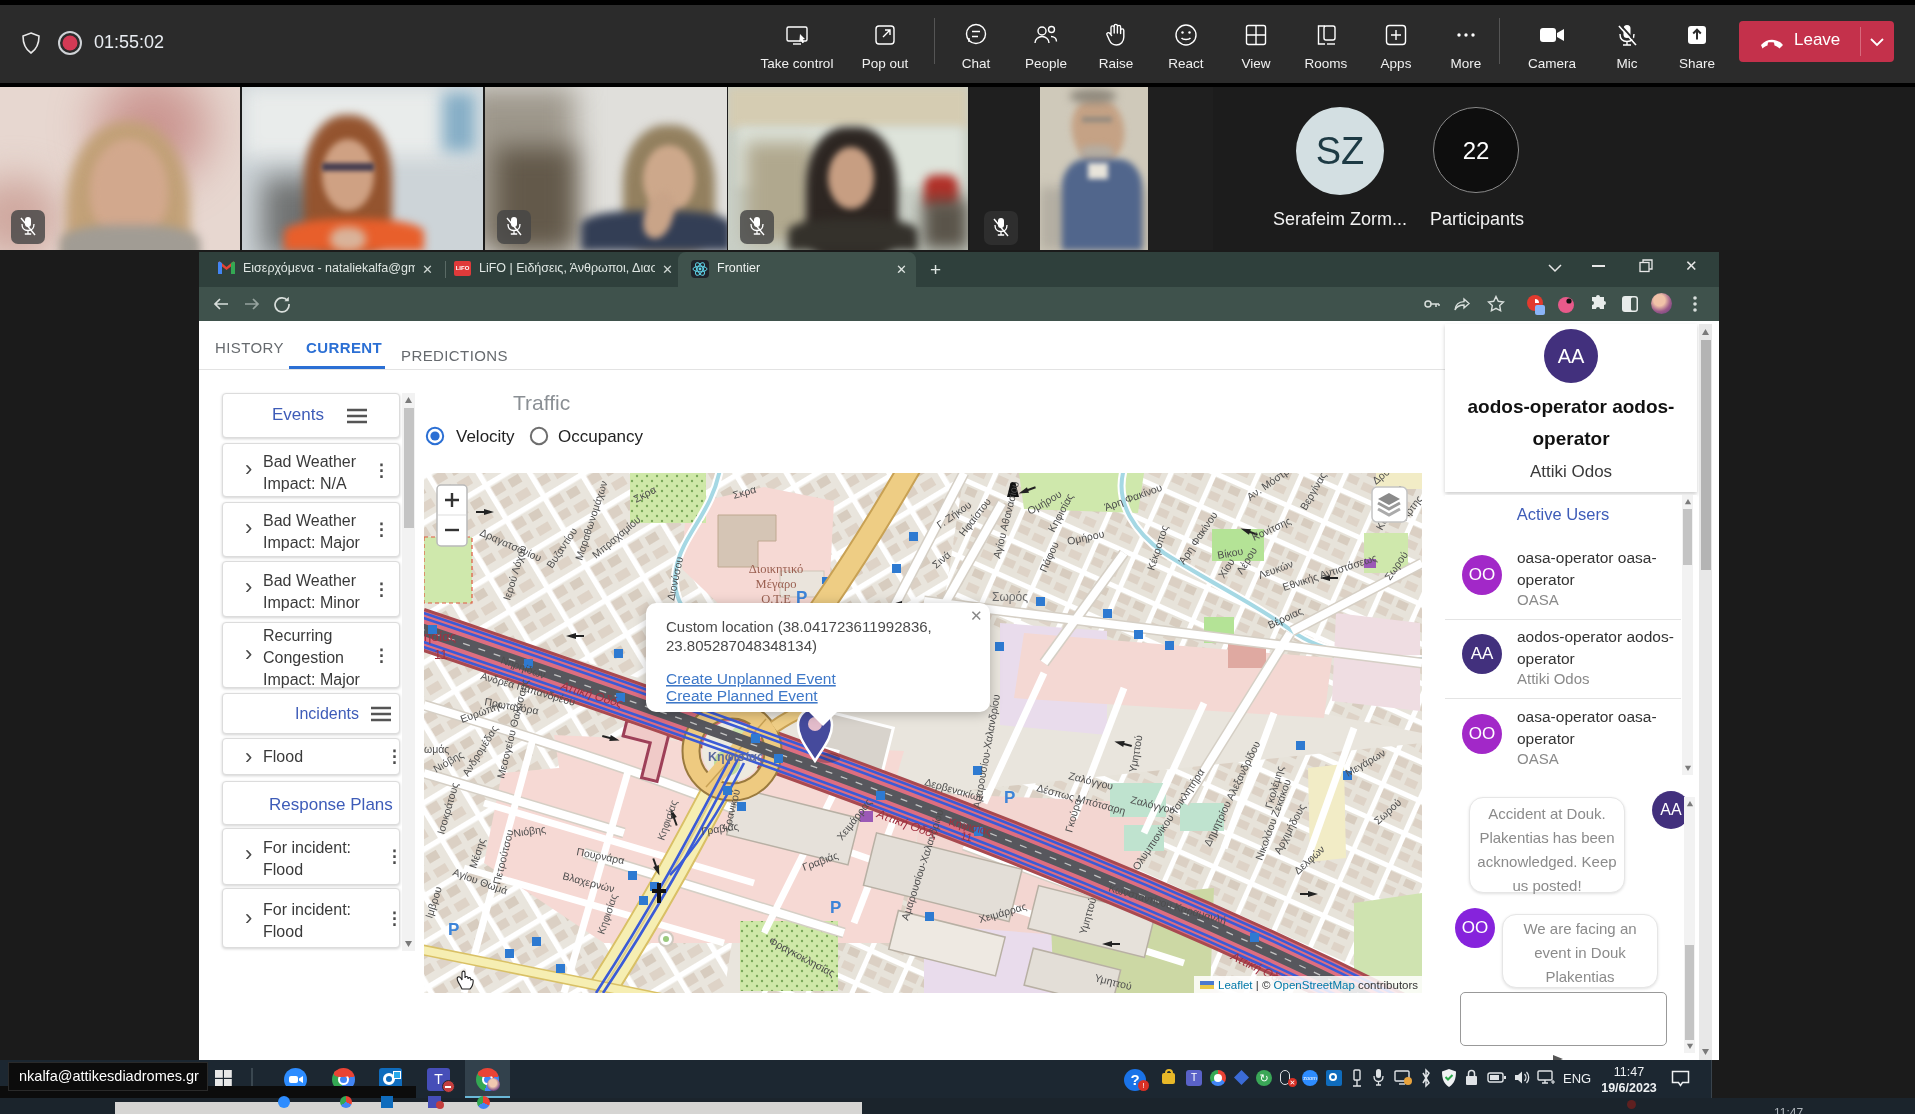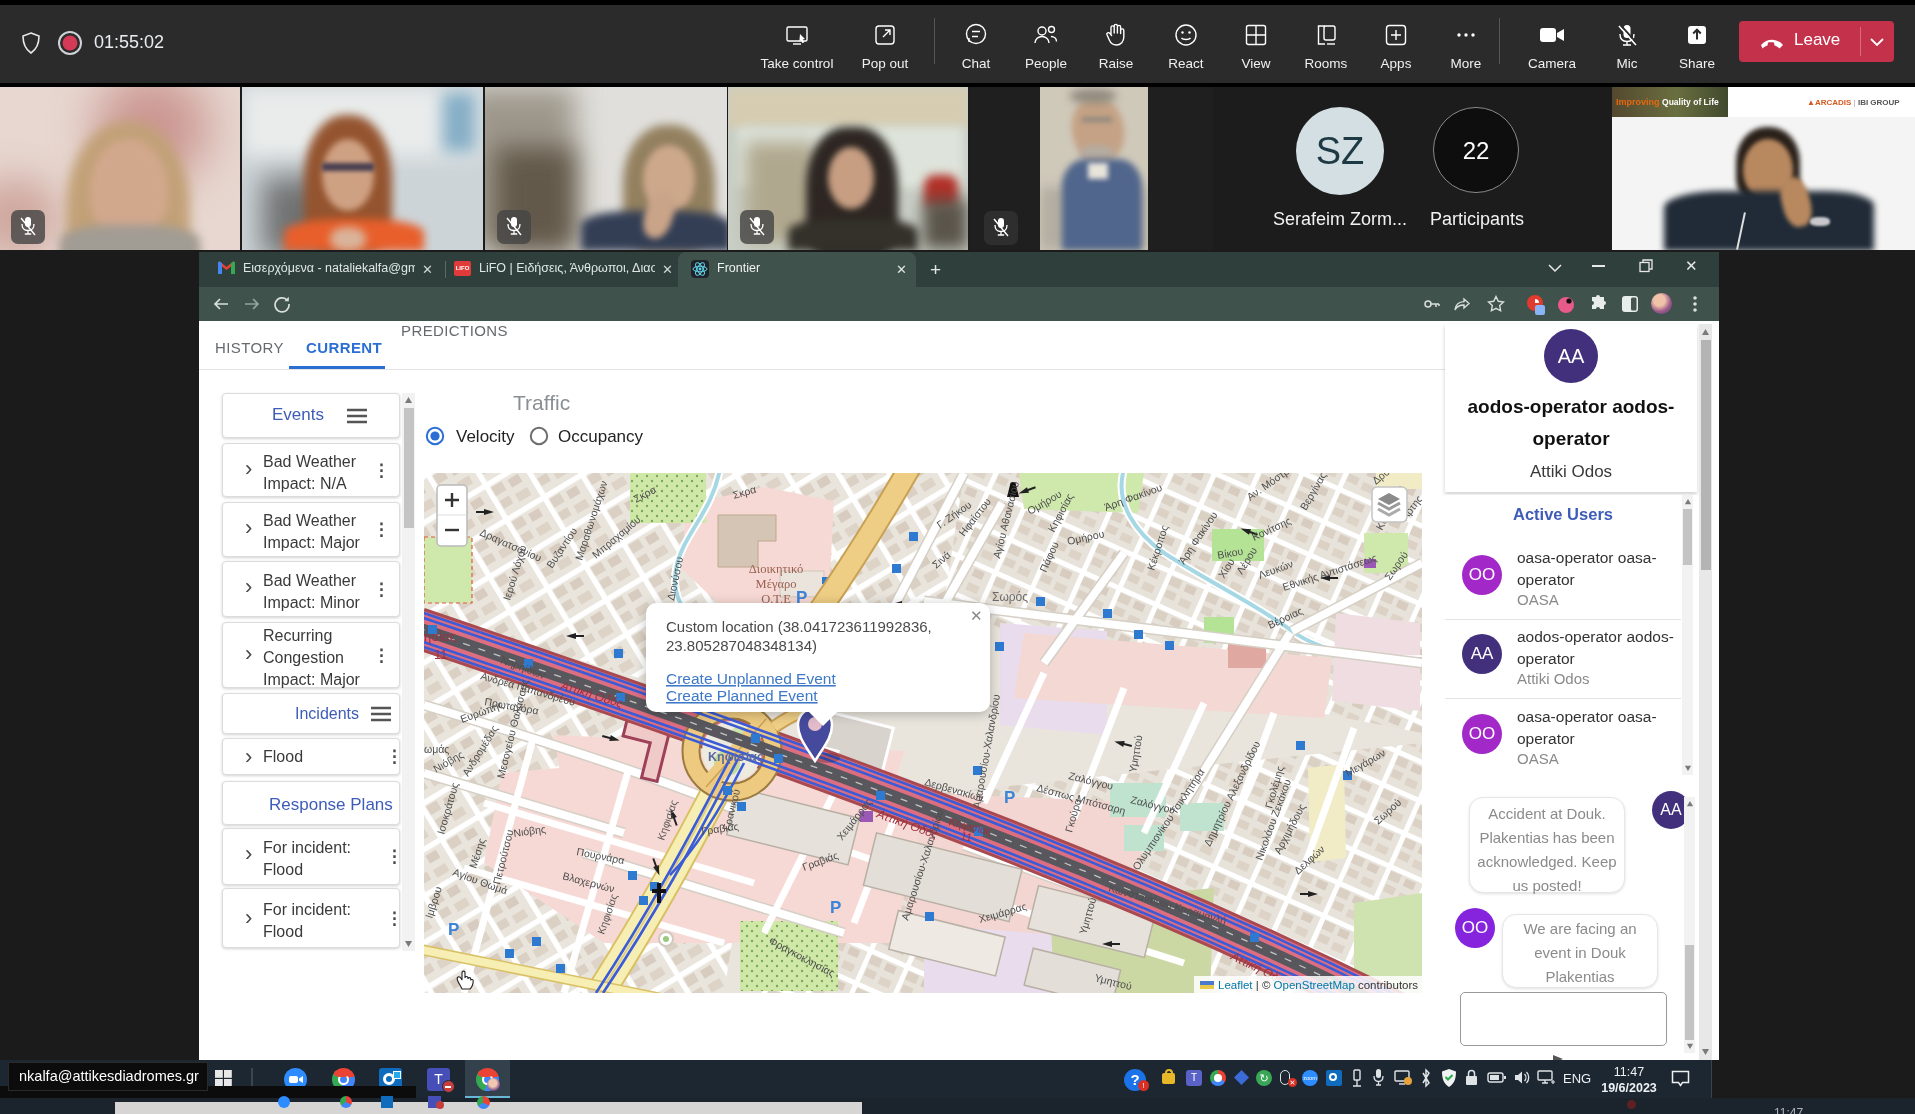--- a/index.html
+++ b/index.html
@@ -192,32 +192,20 @@
         </svg>
       </div>
   </div>
 
   <div class="abs" style="left:1296px;top:20px;width:88px;height:88px;border-radius:50%;background:#d3dfe2;text-align:center;line-height:88px;font-size:38px;color:#1d3a44;">SZ</div>
   <div class="abs" style="left:1240px;top:122px;width:200px;text-align:center;color:#f2f2f2;font-size:18px;">Serafeim Zorm...</div>
 
   <div class="abs" style="left:1433px;top:20px;width:86px;height:86px;border-radius:50%;background:#0e0e0e;border:1px solid #8a8a8a;text-align:center;line-height:86px;font-size:24px;color:#fff;">22</div>
   <div class="abs" style="left:1377px;top:122px;width:200px;text-align:center;color:#f2f2f2;font-size:18px;">Participants</div>
 
-  <div class="abs" style="left:1612px;top:0;width:303px;height:163px;overflow:hidden;background:#f4f4f4;">
-    <div class="abs" style="left:0;top:0;width:116px;height:30px;background:linear-gradient(90deg,#54482f,#6a6f3f 55%,#41492f);overflow:hidden;"></div>
-    <div class="abs" style="left:4px;top:10px;font-size:9px;font-weight:bold;color:#fff;white-space:nowrap;"><span style="color:#e8680f;">Improving</span> <span style="font-size:8.5px;">Quality of Life</span></div>
-    <div class="abs" style="left:116px;top:0;width:187px;height:30px;background:#fff;"></div>
-    <div class="abs" style="left:195px;top:11px;font-size:8px;color:#d45a1e;font-weight:bold;white-space:nowrap;">▲ARCADIS <span style="color:#aaa;font-weight:normal;">|</span> <span style="color:#555;">IBI GROUP</span></div>
-    <div class="abs" style="left:124px;top:40px;width:64px;height:76px;background:#2a211a;border-radius:46% 46% 32% 32%;filter:blur(2.5px);"></div>
-    <div class="abs" style="left:131px;top:52px;width:50px;height:62px;background:#b8885f;border-radius:50%;filter:blur(2px);"></div>
-    <div class="abs" style="left:52px;top:104px;width:210px;height:60px;background:#202b37;border-radius:28% 24% 0 0;filter:blur(3px);"></div>
-    <div class="abs" style="left:170px;top:90px;width:28px;height:50px;background:#b8885f;border-radius:42%;filter:blur(2px);transform:rotate(-14deg);"></div>
-    <div class="abs" style="left:198px;top:130px;width:20px;height:9px;background:#c8c8cc;border-radius:40%;filter:blur(1px);"></div>
-    <div class="abs" style="left:128px;top:125px;width:1.5px;height:38px;background:#dedede;transform:rotate(12deg);filter:blur(.5px);"></div>
-  </div>
 </div>
 
 <div id="browser" class="abs" style="left:199px;top:252px;width:1520px;height:808px;background:#fff;">
 
   <div class="abs" style="left:0;top:0;width:1520px;height:35px;background:#2f403c;">
 
     <svg class="abs" style="left:19px;top:9px;" width="17" height="14" viewBox="0 0 17 14">
         <path d="M0 13 V2 a1.5 1.5 0 0 1 2.5-1 L8.5 6 L14.5 1 a1.5 1.5 0 0 1 2.5 1 V13 h-4 V5.5 L8.5 9 L4 5.5 V13 Z" fill="#e94234"></path>
         <path d="M0 13 V2 a1.5 1.5 0 0 1 2.5-1 L4 2.2 V13 Z" fill="#4285f4"></path>
         <path d="M4 5.5 L8.5 9 L13 5.5 V2.2 L8.5 6 L4 2.2 Z" fill="#ea4335" opacity="0"></path>
@@ -300,21 +288,21 @@
         <circle cx="8" cy="4" r="1.8" fill="#d9dfdc"></circle>
         <circle cx="8" cy="10" r="1.8" fill="#d9dfdc"></circle>
         <circle cx="8" cy="16" r="1.8" fill="#d9dfdc"></circle>
       </svg>
   </div>
 
   <div class="abs" style="left:0;top:69px;width:1520px;height:739px;background:#fff;overflow:hidden;">
 
     <div class="abs" style="left:16px;top:18px;font-size:15px;letter-spacing:.4px;color:#666a6e;">HISTORY</div>
     <div class="abs" style="left:107px;top:18px;font-size:15px;letter-spacing:.4px;color:#2b6fd4;font-weight:bold;">CURRENT</div>
-    <div class="abs" style="left:202px;top:1px;font-size:15px;letter-spacing:.4px;color:#666a6e;">PREDICTIONS</div>
+    <div class="abs" style="left:202px;top:26px;font-size:15px;letter-spacing:.4px;color:#666a6e;">PREDICTIONS</div>
     <div class="abs" style="left:90px;top:45px;width:96px;height:4px;background:#2b6fd4;"></div>
     <div class="abs" style="left:0;top:48px;width:1246px;height:1px;background:#e3e3e3;"></div>
     <div id="leftpanel">
       <div class="card" style="top:72px;height:45px;"><span class="bluehead" style="margin-left:49px;">Events</span><svg style="position:absolute;left:122px;top:12px;" width="24" height="20" viewBox="0 0 24 20">
             <path d="M2 4 h20 M2 10 h20 M2 16 h20" stroke="#555" stroke-width="2.4"></path>
           </svg></div>
       <div class="card" style="top:122px;height:54px;">
           <div class="chev">›</div>
           <div class="itxt" style="top:7px;">Bad Weather<br>Impact: N/A</div>
           <div class="dots" style="top:16px;">⋮</div>
@@ -734,21 +722,21 @@
     </svg>
     </div>
     <div id="rightpanel">
 
       <div class="abs" style="left:1246px;top:3px;width:252px;height:168px;background:#fff;box-shadow:0 2px 4px rgba(0,0,0,.2);"></div>
       <div class="abs" style="left:1345px;top:8px;width:54px;height:54px;border-radius:50%;background:#42307d;color:#fff;font-size:20px;text-align:center;line-height:54px;">AA</div>
       <div class="abs" style="left:1246px;top:70px;width:252px;text-align:center;font-size:19px;font-weight:bold;color:#111;line-height:32px;">aodos-operator aodos-<br>operator</div>
       <div class="abs" style="left:1246px;top:141px;width:252px;text-align:center;font-size:17px;color:#3a3a3a;">Attiki Odos</div>
 
       <div class="abs" style="left:1246px;top:174px;width:252px;height:280px;background:#fff;"></div>
-      <div class="abs" style="left:1246px;top:184px;width:236px;text-align:center;font-size:16.5px;color:#3e5cb8;font-weight:bold;">Active Users</div>
+      <div class="abs" style="left:1246px;top:184px;width:236px;text-align:center;font-size:16.5px;color:#3e5cb8;">Active Users</div>
       <div class="abs" style="left:1263px;top:234px;width:40px;height:40px;border-radius:50%;background:#a228c8;color:#fff;font-size:17px;text-align:center;line-height:40px;">OO</div>
       <div class="abs" style="left:1318px;top:226px;">
           <div class="uname">oasa-operator oasa-<br>operator</div>
           <div class="usub">OASA</div>
         </div>
       <div class="abs" style="left:1246px;top:298px;width:236px;height:1px;background:#e4e4e4;"></div>
       <div class="abs" style="left:1263px;top:313px;width:40px;height:40px;border-radius:50%;background:#42307d;color:#fff;font-size:17px;text-align:center;line-height:40px;">AA</div>
       <div class="abs" style="left:1318px;top:305px;">
           <div class="uname">aodos-operator aodos-<br>operator</div>
           <div class="usub">Attiki Odos</div>

